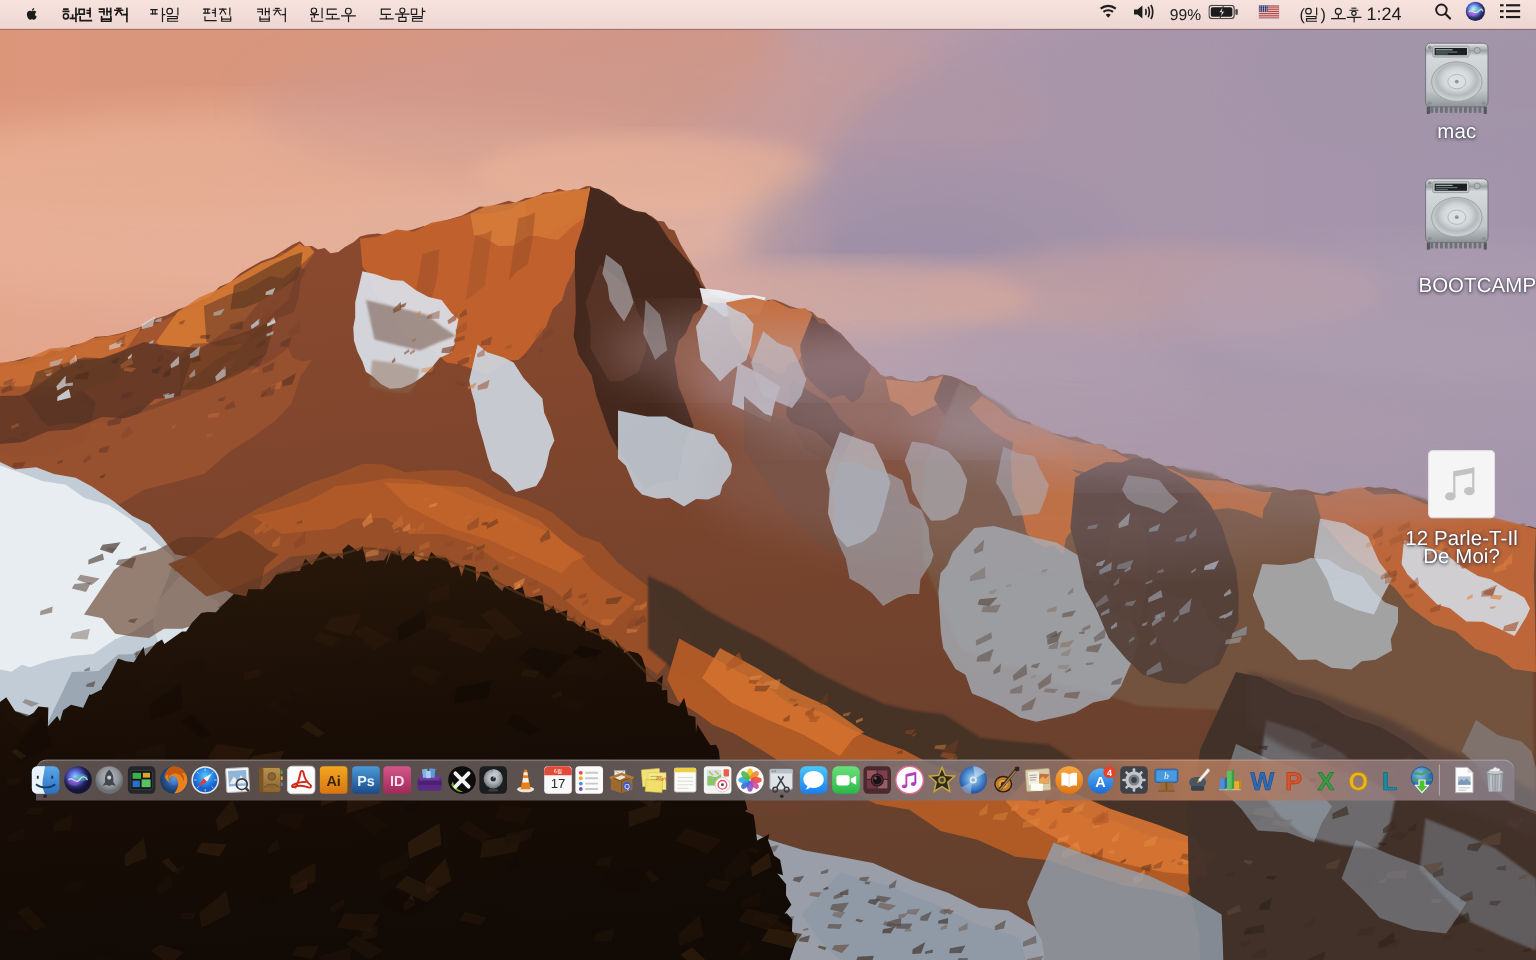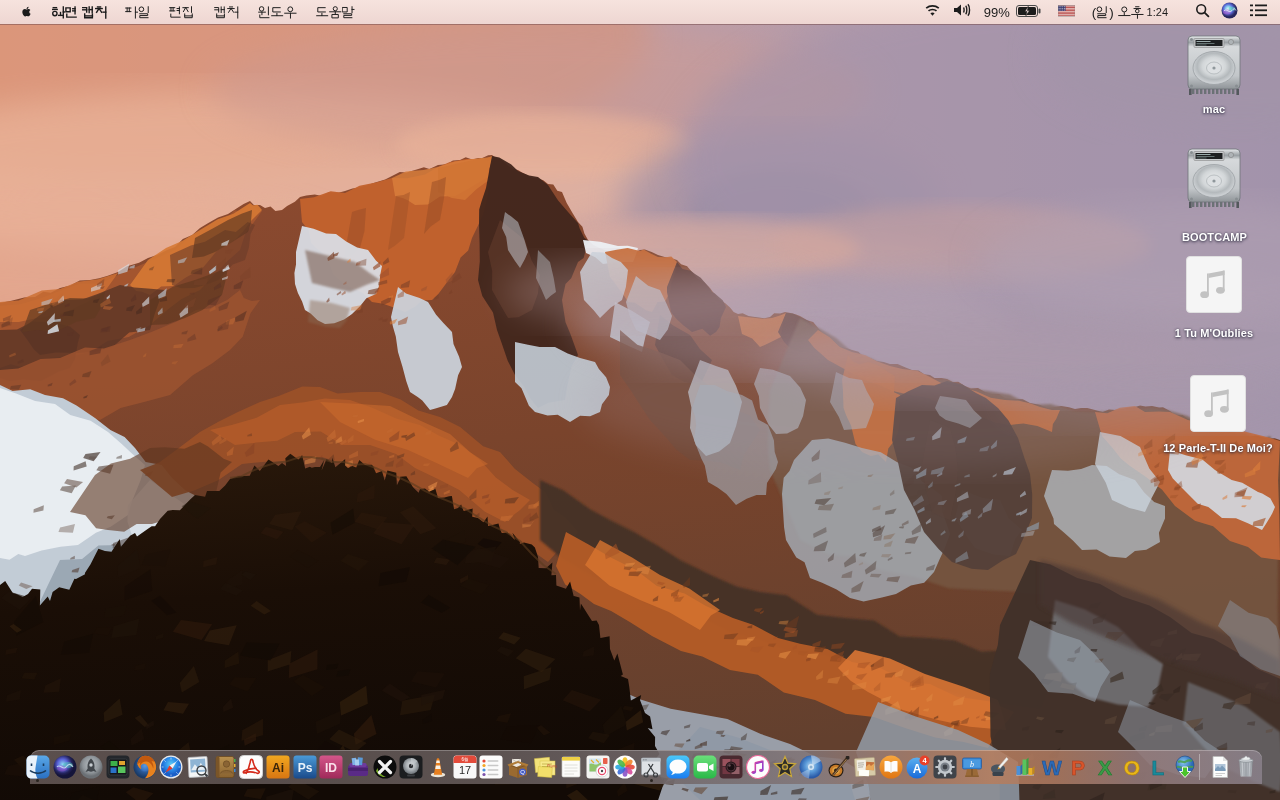--- a/index.html
+++ b/index.html
@@ -1,22 +1,22 @@
 <!DOCTYPE html>
 <html><head><meta charset="utf-8"><style>
 *{margin:0;padding:0;box-sizing:border-box}
 html,body{width:1280px;height:800px;overflow:hidden;font-family:"Liberation Sans",sans-serif}
-#stage{position:relative;width:1280px;height:784px;background:#1d4ed8}
+#stage{position:relative;width:1280px;height:667px;background:#1d4ed8}
 #wallwrap{position:absolute;inset:0;z-index:0}
 #menubar{position:absolute;top:0;left:0;width:1280px;height:24px;background:linear-gradient(#f6e3de,#eed6d2);z-index:30;display:flex;align-items:center;box-shadow:0 1px 0 rgba(120,80,80,.55)}
 .mleft{display:flex;align-items:center;height:24px}
 .mitem{display:flex;align-items:center;height:24px}
 #micons{position:absolute;right:0;top:0;height:24px;display:flex;align-items:center}
 .dicon{position:absolute;width:64px;text-align:center;z-index:5}
-.dlabel{color:#fff;font-size:11px;font-weight:700;text-shadow:0 1px 3px rgba(40,40,60,.9),0 0 2px rgba(40,40,60,.5);line-height:15px;letter-spacing:.1px}
+.dlabel{color:#fff;font-size:17px;font-weight:400;text-shadow:0 1px 3px rgba(40,40,60,.9),0 0 2px rgba(40,40,60,.5);line-height:15px;letter-spacing:.1px}
 #dock{position:absolute;left:30px;bottom:0;width:1232px;height:34px;z-index:20;border-radius:9px 9px 0 0;background:linear-gradient(90deg,rgba(95,83,81,.94) 0%,rgba(92,81,79,.94) 18%,rgba(98,88,87,.93) 38%,rgba(114,105,107,.9) 52%,rgba(128,115,117,.88) 63%,rgba(160,114,92,.86) 72%,rgba(182,125,93,.86) 78%,rgba(174,122,97,.86) 83%,rgba(150,124,124,.85) 90%,rgba(138,129,139,.85) 100%);box-shadow:inset 0 1px 0 rgba(255,255,255,.25)}
 .dk{position:absolute;top:5px;width:24px;height:24px}
 .dot{position:absolute;width:3px;height:3px;border-radius:50%;background:#2a2520;bottom:2px;z-index:21}
 </style></head><body>
 <div id="stage">
     <div id="wallwrap"><svg id="wall" width="1280" height="800" viewBox="0 0 1280 800">
 <defs>
 <linearGradient id="skyh" x1="0" y1="0" x2="1" y2="0">
  <stop offset="0" stop-color="#dfa087"></stop>
             <stop offset="0.3" stop-color="#d5a094"></stop>
@@ -929,21 +929,21 @@
           <path d="M7 7.2V10" fill="none" stroke="#1c1c1c" stroke-width="1.10" stroke-linecap="square"></path>
           <path d="M0.8 10.4H13.4" fill="none" stroke="#1c1c1c" stroke-width="1.10" stroke-linecap="square"></path>
         </svg>
         <svg width="13" height="13" viewBox="0 0 14.5 14" style="display:inline-block;vertical-align:-2px">
           <path d="M5.2 0.6H8.8" fill="none" stroke="#1c1c1c" stroke-width="1.10" stroke-linecap="square"></path>
           <path d="M3.4 2.6H10.6" fill="none" stroke="#1c1c1c" stroke-width="1.10" stroke-linecap="square"></path>
           <circle cx="7" cy="5.4" r="2" fill="none" stroke="#1c1c1c" stroke-width="1.10"></circle>
           <path d="M0.8 9.2H13.4" fill="none" stroke="#1c1c1c" stroke-width="1.10" stroke-linecap="square"></path>
           <path d="M7.2 9.2V13.4" fill="none" stroke="#1c1c1c" stroke-width="1.10" stroke-linecap="square"></path>
         </svg>
-        <span style="font-size:11px;color:#1c1c1c">&nbsp;1:24</span>
+        <span style="font-size:15px;color:#1c1c1c">&nbsp;1:24</span>
         <span style="margin-left:27px"><svg width="15" height="15" viewBox="0 0 15 15">
             <circle cx="6.2" cy="6.2" r="4.4" fill="none" stroke="#1c1c1c" stroke-width="1.6"></circle>
             <path d="M9.6 9.6L13.4 13.4" stroke="#1c1c1c" stroke-width="1.8" stroke-linecap="round"></path>
           </svg></span>
         <span style="margin-left:11px"><svg width="17" height="17" viewBox="0 0 17 17">
             <defs>
               <radialGradient id="sirig" cx="0.42" cy="0.4">
                 <stop offset="0" stop-color="#e8f4fa"></stop>
                 <stop offset="0.3" stop-color="#8ad0ee"></stop>
                 <stop offset="0.6" stop-color="#5a6ad8"></stop>
@@ -1057,33 +1057,20 @@
             <rect x="36" y="56" width="2.4" height="5"></rect>
             <rect x="40" y="56" width="2.4" height="5"></rect>
             <rect x="44" y="56" width="2.4" height="5"></rect>
             <rect x="48" y="56" width="2.4" height="5"></rect>
           </g>
 <rect x="5" y="56" width="2.6" height="6" fill="#53585c"></rect>
           <rect x="52.4" y="56" width="2.6" height="6" fill="#53585c"></rect>
 </svg></div>
       <div class="dlabel" style="margin-top:20px">BOOTCAMP</div>
     </div>
-    <div class="dicon" style="left:1184px;top:256px;width:60px">
-      <div style="height:57px"><svg width="56" height="57" viewBox="0 0 56 57">
-<rect x="0.5" y="0.5" width="55" height="56" rx="3.5" fill="#f5f5f5" stroke="#e0e0e0" stroke-width="1"></rect>
-<g fill="#c2c2c2">
-            <path d="M22.5 17.5L38.5 14.5V19L22.5 22Z"></path>
-            <rect x="21" y="17.5" width="1.8" height="21"></rect>
-            <rect x="36.8" y="14.6" width="1.8" height="19.5"></rect>
-            <ellipse cx="18.6" cy="38.7" rx="4.4" ry="3.4"></ellipse>
-            <ellipse cx="34.4" cy="34.3" rx="4.4" ry="3.4"></ellipse>
-          </g>
-</svg></div>
-      <div class="dlabel" style="margin-top:13px;width:110px;margin-left:-25px">1 Tu M'Oublies</div>
-    </div>
     <div class="dicon" style="left:1188px;top:375px;width:60px">
       <div style="height:57px"><svg width="56" height="57" viewBox="0 0 56 57">
 <rect x="0.5" y="0.5" width="55" height="56" rx="3.5" fill="#f5f5f5" stroke="#e0e0e0" stroke-width="1"></rect>
 <g fill="#c2c2c2">
             <path d="M22.5 17.5L38.5 14.5V19L22.5 22Z"></path>
             <rect x="21" y="17.5" width="1.8" height="21"></rect>
             <rect x="36.8" y="14.6" width="1.8" height="19.5"></rect>
             <ellipse cx="18.6" cy="38.7" rx="4.4" ry="3.4"></ellipse>
             <ellipse cx="34.4" cy="34.3" rx="4.4" ry="3.4"></ellipse>
           </g>

